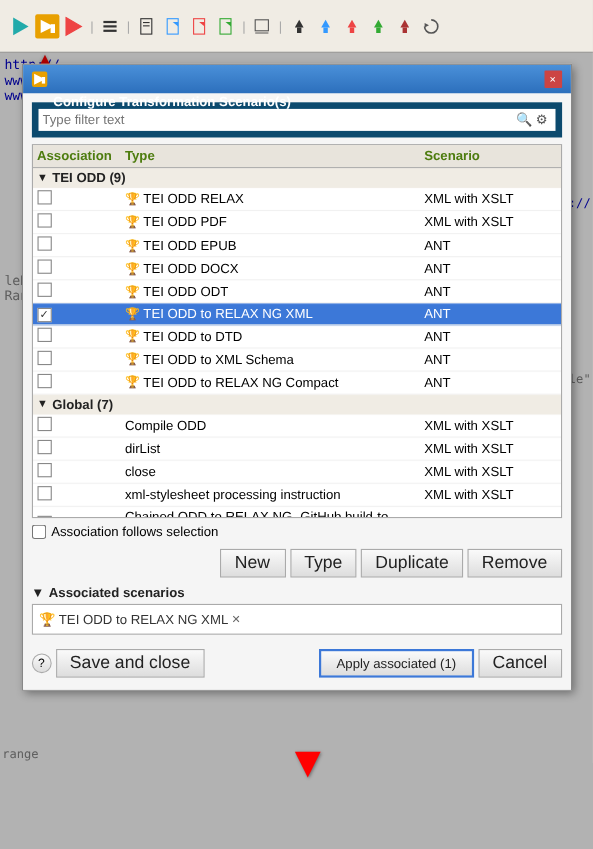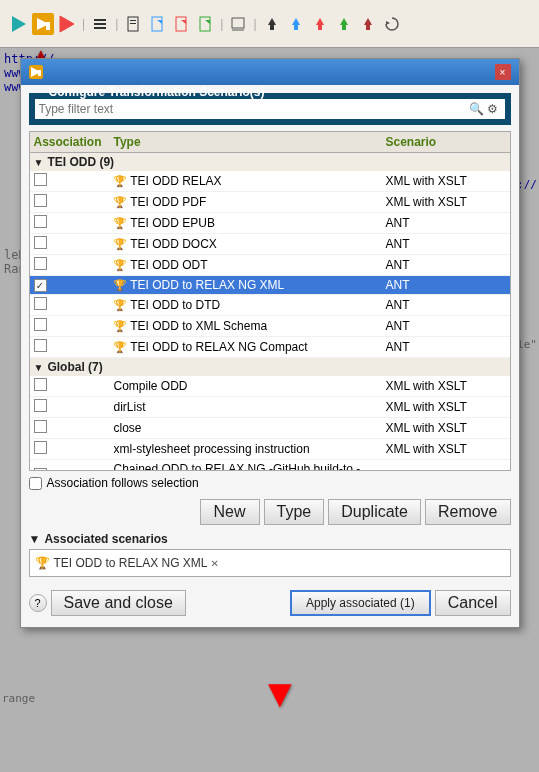--- a/index.html
+++ b/index.html
@@ -353,21 +353,21 @@
 <div class="editor-bg">
   <div class="bg-line" style="color:#0000cc">http://</div>
   <div class="bg-line" style="color:#0000cc">www.</div>
   <div class="bg-line" style="color:#0000cc">www.</div>
   <div class="bg-line">&nbsp;</div>
   <div class="bg-line" style="color:#888; margin-top:140px">leDe</div>
   <div class="bg-line" style="color:#888">Rang</div>
   <div class="bg-line" style="color:#888">&nbsp;&nbsp;&nbsp;text</div>
   <div style="position:absolute; right:2px; top:130px; color:#0000cc; font-size:11px">hp://</div>
   <div style="position:absolute; right:2px; top:290px; color:#888; font-size:11px">le"</div>
-  <div style="position:absolute; bottom:67px; left:2px; color:#888; font-size:11px">range</div>
+  <div style="position:absolute; bottom:80px; left:2px; color:#888; font-size:11px">range</div>
 </div>
 
 <div class="toolbar toolbar-wrapper">
   <div class="toolbar-icon">
     <svg width="20" height="20" viewBox="0 0 20 20">
         <polygon points="3,2 17,10 3,18" fill="#2aa"></polygon>
       </svg>
   </div>
   <div class="toolbar-icon" style="background:#e8a000; border-radius:2px; padding:1px;">
     <svg width="16" height="16" viewBox="0 0 16 16">

